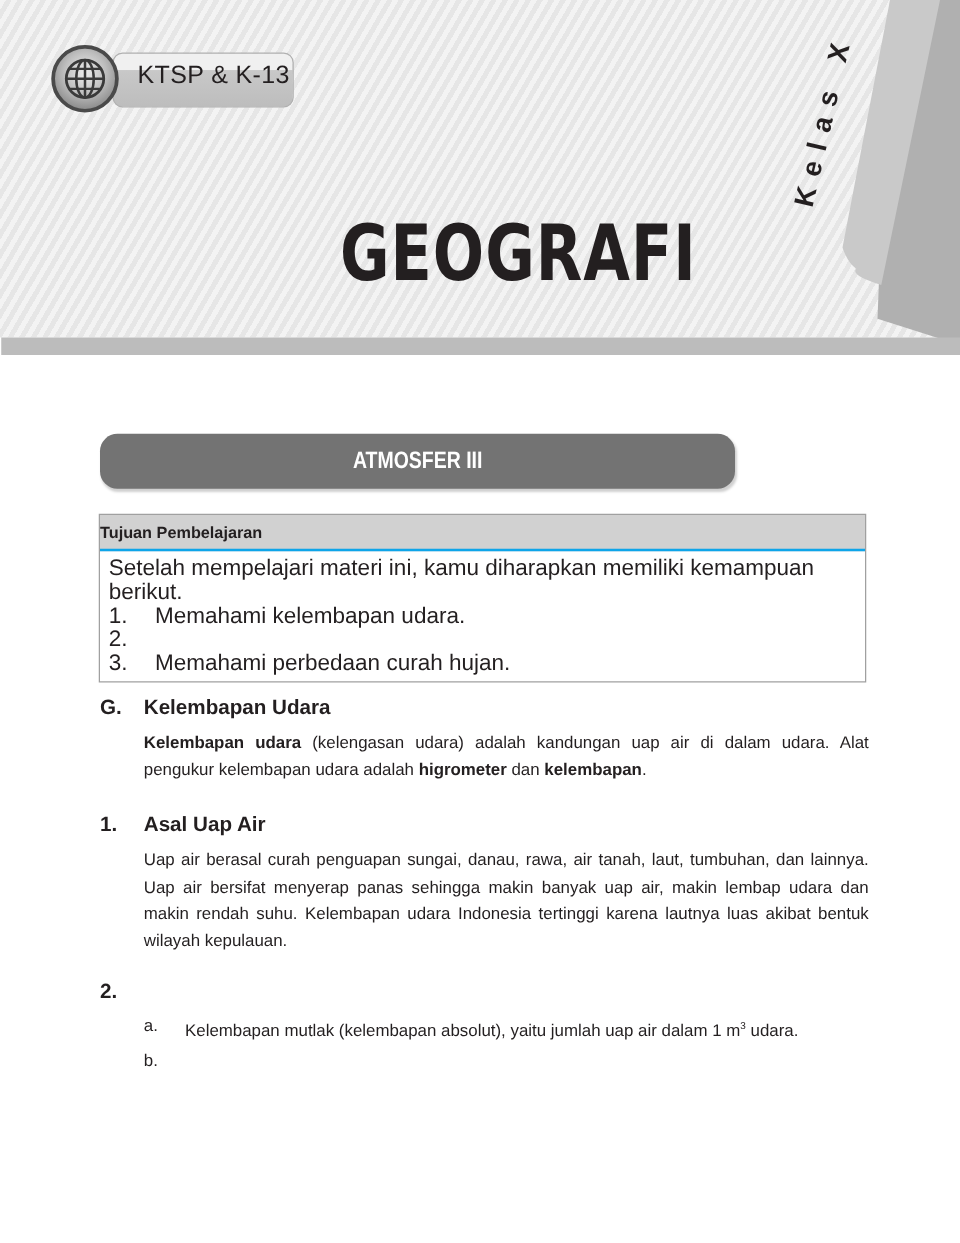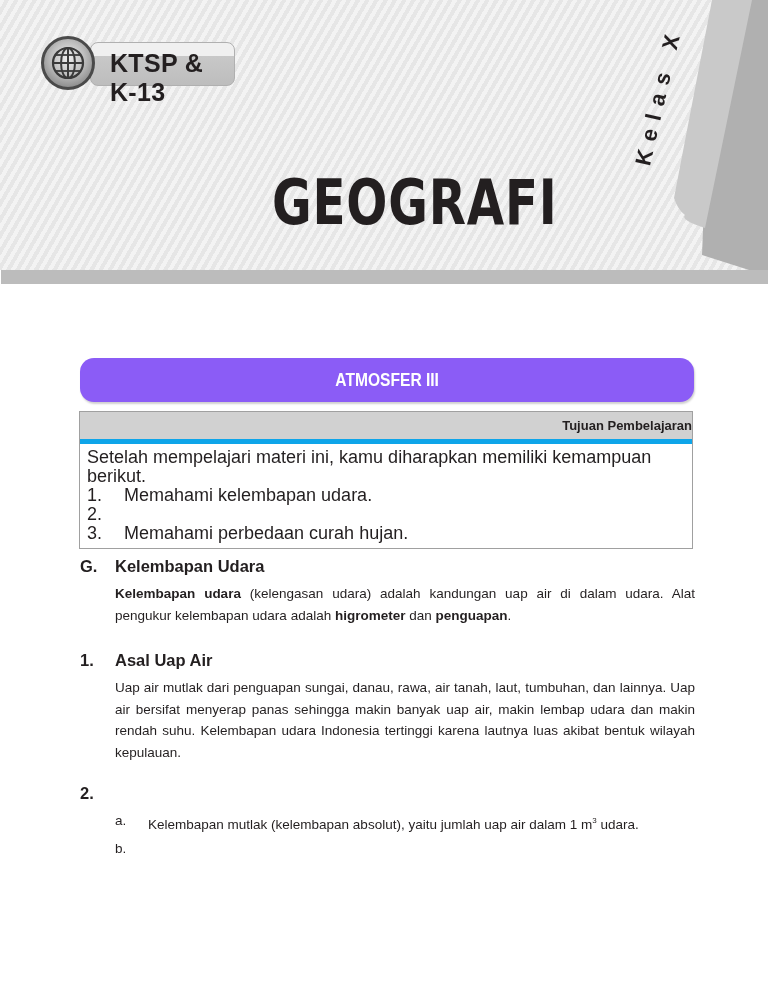--- a/index.html
+++ b/index.html
@@ -8,44 +8,44 @@
     position: absolute; left: 0; top: 0; width: 768px; height: 270px;
     background: repeating-linear-gradient(-60deg, #e6e6e6 0px, #e6e6e6 4px, #f3f3f3 4px, #f3f3f3 8px);
   }
   .header-bottom { position: absolute; left: 1px; top: 270px; width: 767px; height: 14px; background: #bcbcbc; }
   .badge { position: absolute; left: 40px; top: 36px; width: 195px; height: 54px; }
   .badge-pill {
     position: absolute; left: 50px; top: 6px; width: 145px; height: 44px;
     background: linear-gradient(#f0f0f0 0%, #f0f0f0 30%, #c8c8c8 32%, #bdbdbd 100%);
     border-radius: 8px; border: 1px solid #b0b0b0; box-sizing: border-box;
   }
-  .badge-text { position: absolute; left: 70px; top: 13px; font-weight: bold; font-size: 25px; color: #231f20; letter-spacing: 0.3px; }
+  .badge-text { position: absolute; left: 70px; top: 13px; font-weight: normal; font-size: 20px; color: #231f20; letter-spacing: 0.3px; }
   .globe {
     position: absolute; left: 1px; top: 0; width: 54px; height: 54px; border-radius: 50%;
     background: radial-gradient(circle at 50% 40%, #eeeeee 0%, #bdbdbd 45%, #6d6d6d 100%);
     border: 3px solid #4a4a4a; box-sizing: border-box;
   }
   .globe svg { position: absolute; left: 7px; top: 7px; }
   .tab-shape { position: absolute; left: 0; top: 0; width: 768px; height: 284px; }
   .kelas {
     position: absolute; left: 655px; top: 55px; transform-origin: 0 0; transform: rotate(-77deg) translate(-110px, 0);
     font-weight: bold; font-size: 22px; letter-spacing: 9px; color: #231f20; white-space: nowrap;
   }
   .title-geo {
     position: absolute; left: 272px; top: 166px; font-family: "DejaVu Sans", sans-serif; font-weight: bold;
     font-size: 62px; color: #231f20; transform: scaleX(0.78); transform-origin: 0 0; letter-spacing: 1px;
   }
   .topic-banner {
-    position: absolute; left: 80px; top: 358px; width: 614px; height: 44px; border-radius: 14px;
-    background: #8b5cf6; box-shadow: 1px 2px 2px #d0d0d0;
+    position: absolute; left: 80px; top: 347px; width: 508px; height: 44px; border-radius: 14px;
+    background: #737373; box-shadow: 1px 2px 2px #d0d0d0;
     display: flex; align-items: center; justify-content: center;
   }
   .topic-banner span { color: #ffffff; font-weight: bold; font-size: 19px; transform: scaleX(0.82); display: inline-block; }
   .obj-box { position: absolute; left: 79px; top: 411px; width: 614px; border: 1px solid #a0a0a0; box-sizing: border-box; }
-  .obj-head { background: #d1d1d1; height: 27px; border-bottom: 5px solid #0ea5e9; text-align: right; font-size: 13px; font-weight: bold; line-height: 27px; }
+  .obj-head { background: #d1d1d1; height: 27px; border-bottom: 2px solid #0ea5e9; text-align: left; font-size: 13px; font-weight: bold; line-height: 27px; }
   .obj-body { padding: 4px 7px 5px; font-size: 18px; line-height: 19px; }
   .obj-row { display: flex; }
   .obj-num { width: 37px; }
   .sec { position: absolute; left: 80px; }
   .sec-head { font-weight: bold; font-size: 16.5px; display: flex; }
   .sec-label { width: 35px; }
   .sec-body { margin-left: 35px; margin-top: 7px; font-size: 13.5px; line-height: 21.5px; width: 580px; text-align: justify; }
   .list-row { display: flex; margin-top: 3px; }
   .list-mark { width: 33px; }
   sup { font-size: 8px; }
@@ -100,29 +100,29 @@
       <span>Memahami perbedaan curah hujan.</span>
     </div>
   </div>
 </div>
 
 <div class="sec" style="top:557px">
   <div class="sec-head">
     <span class="sec-label">G.</span>
     <span>Kelembapan Udara</span>
   </div>
-  <div class="sec-body"><b>Kelembapan udara</b><span> (kelengasan udara) adalah kandungan uap air di dalam udara. Alat pengukur kelembapan udara adalah </span><b>higrometer</b><span> dan </span><b>penguapan</b><span>.</span></div>
+  <div class="sec-body"><b>Kelembapan udara</b><span> (kelengasan udara) adalah kandungan uap air di dalam udara. Alat pengukur kelembapan udara adalah </span><b>higrometer</b><span> dan </span><b>kelembapan</b><span>.</span></div>
 </div>
 
 <div class="sec" style="top:651px">
   <div class="sec-head">
     <span class="sec-label">1.</span>
     <span>Asal Uap Air</span>
   </div>
-  <div class="sec-body">Uap air mutlak dari penguapan sungai, danau, rawa, air tanah, laut, tumbuhan, dan lainnya. Uap air bersifat menyerap panas sehingga makin banyak uap air, makin lembap udara dan makin rendah suhu. Kelembapan udara Indonesia tertinggi karena lautnya luas akibat bentuk wilayah kepulauan.</div>
+  <div class="sec-body">Uap air berasal curah penguapan sungai, danau, rawa, air tanah, laut, tumbuhan, dan lainnya. Uap air bersifat menyerap panas sehingga makin banyak uap air, makin lembap udara dan makin rendah suhu. Kelembapan udara Indonesia tertinggi karena lautnya luas akibat bentuk wilayah kepulauan.</div>
 </div>
 
 <div class="sec" style="top:784px">
   <div class="sec-head">
     <span class="sec-label">2.</span>
   </div>
   <div class="sec-body" style="text-align:left">
     <div class="list-row">
       <span class="list-mark">a.</span>
       <span><span>Kelembapan mutlak (kelembapan absolut), yaitu jumlah uap air dalam 1 m</span><sup>3</sup><span> udara.</span></span>

